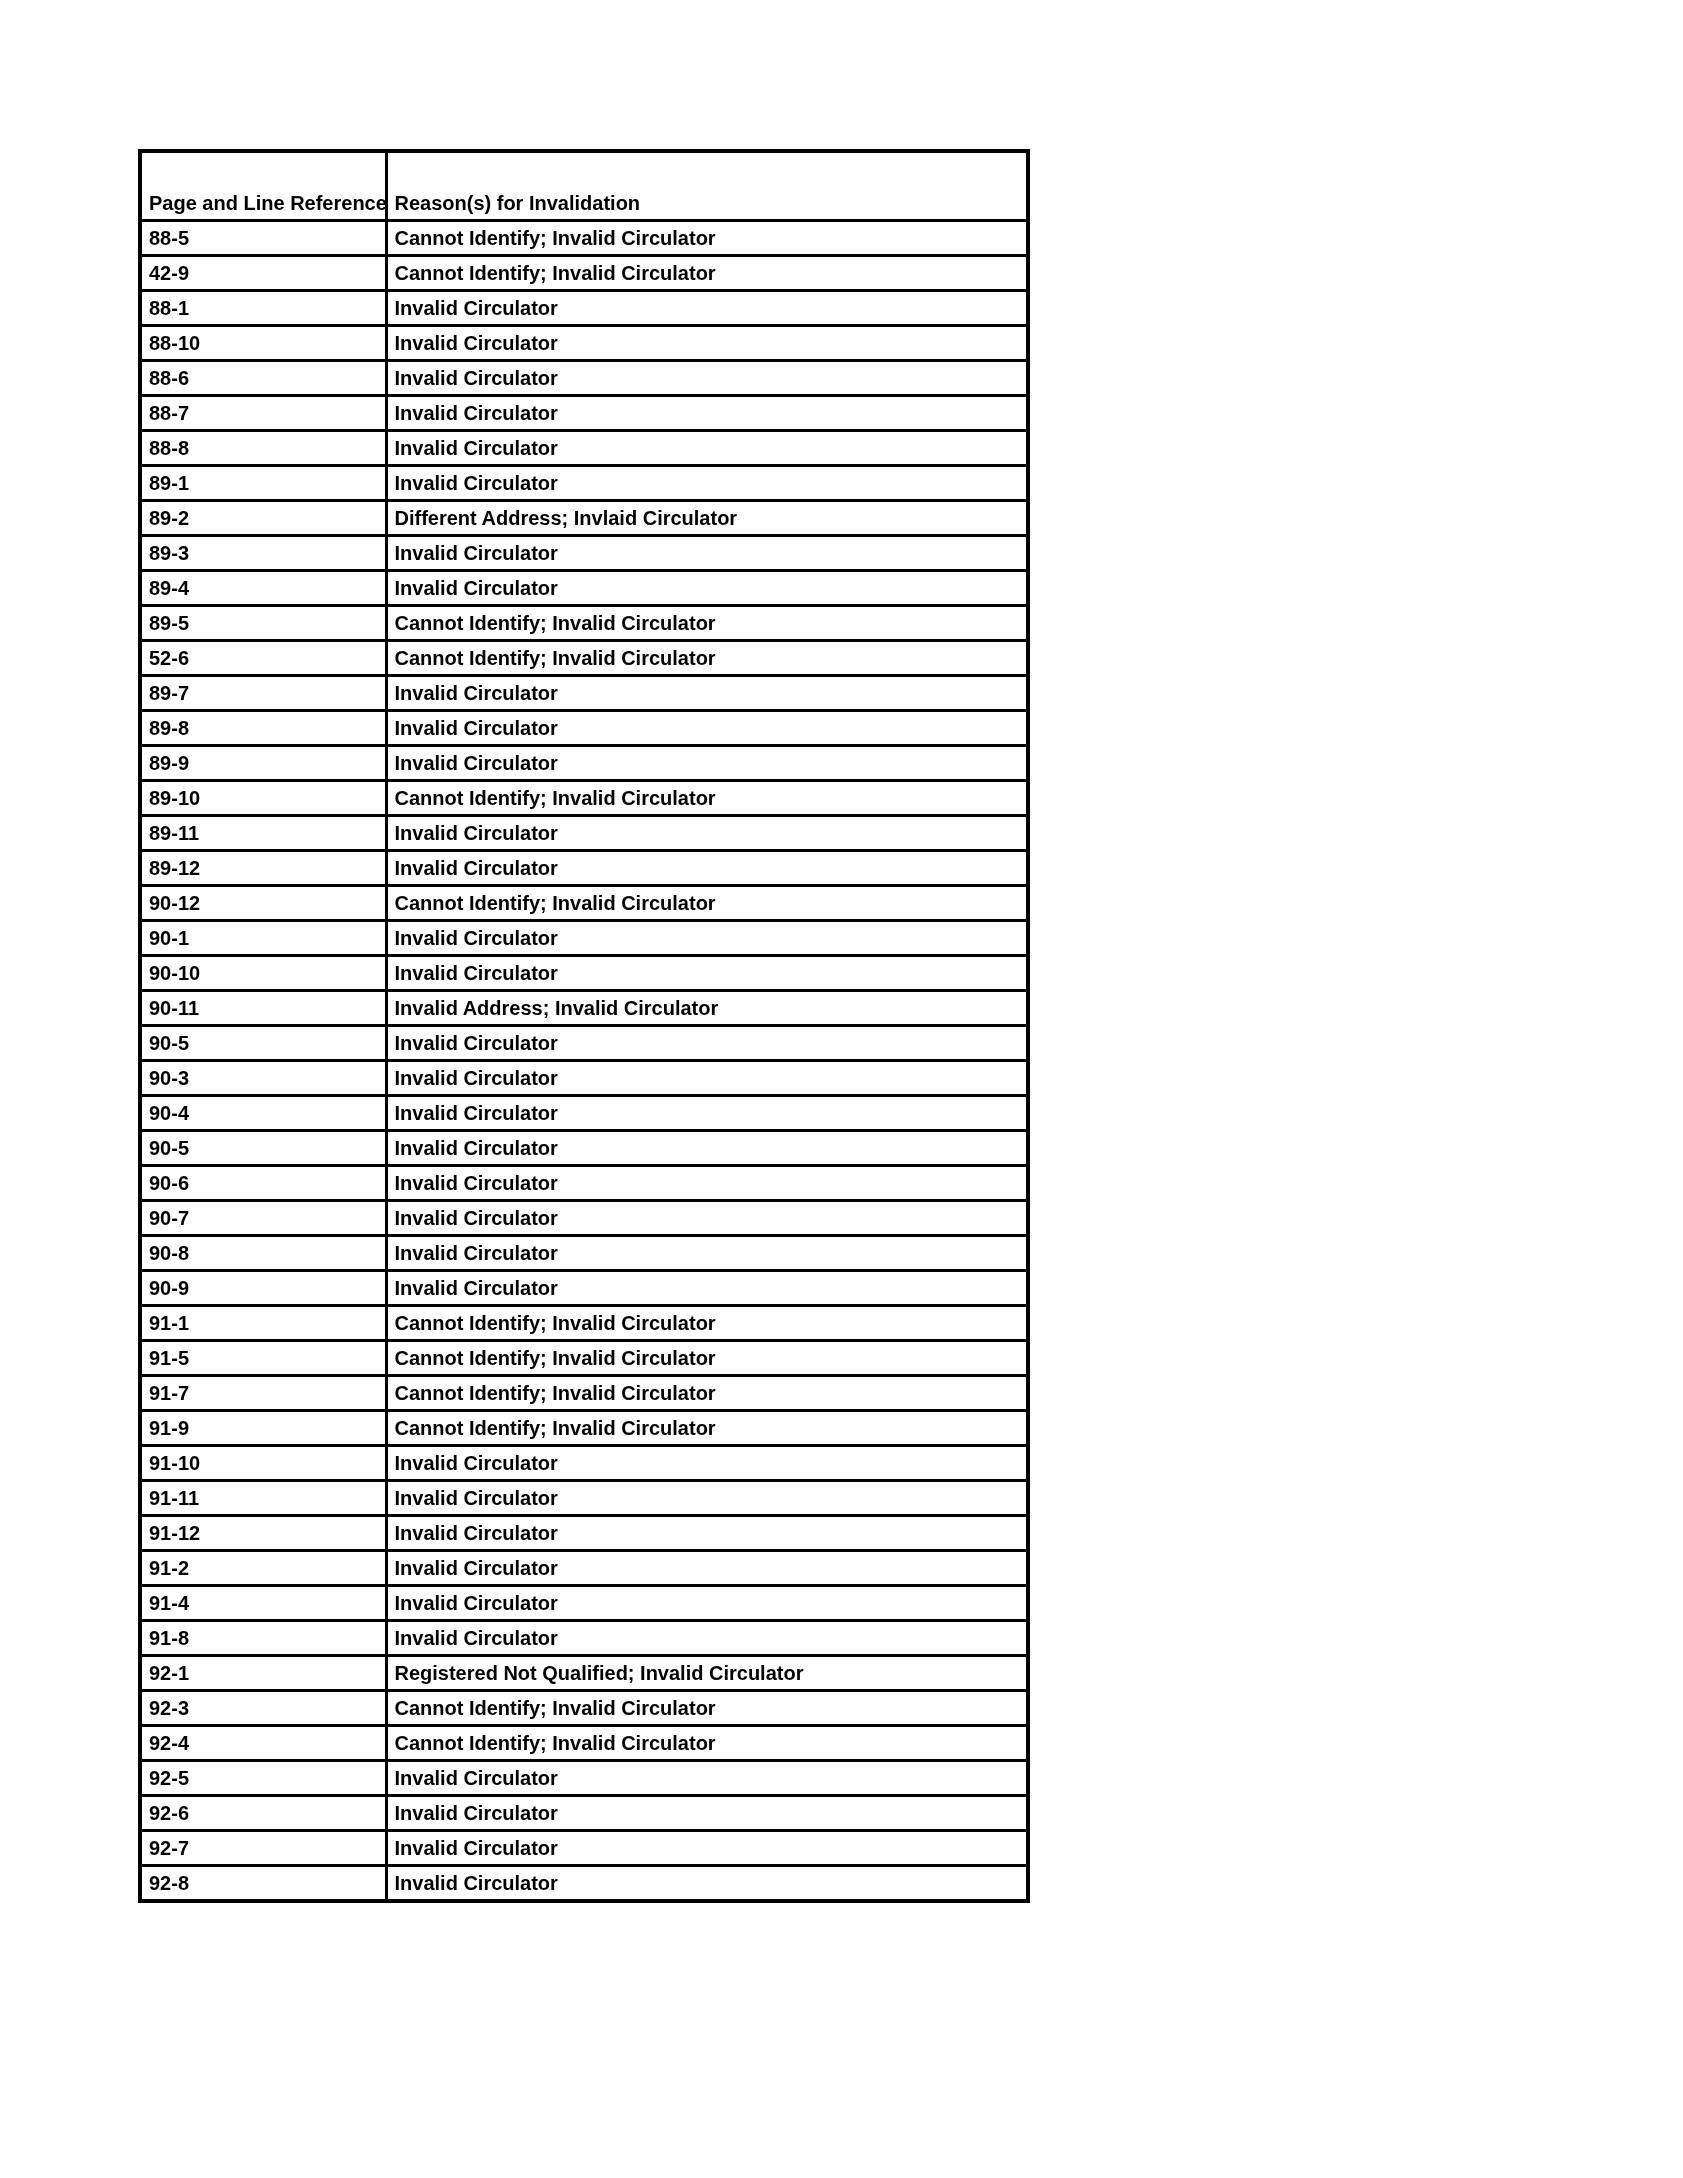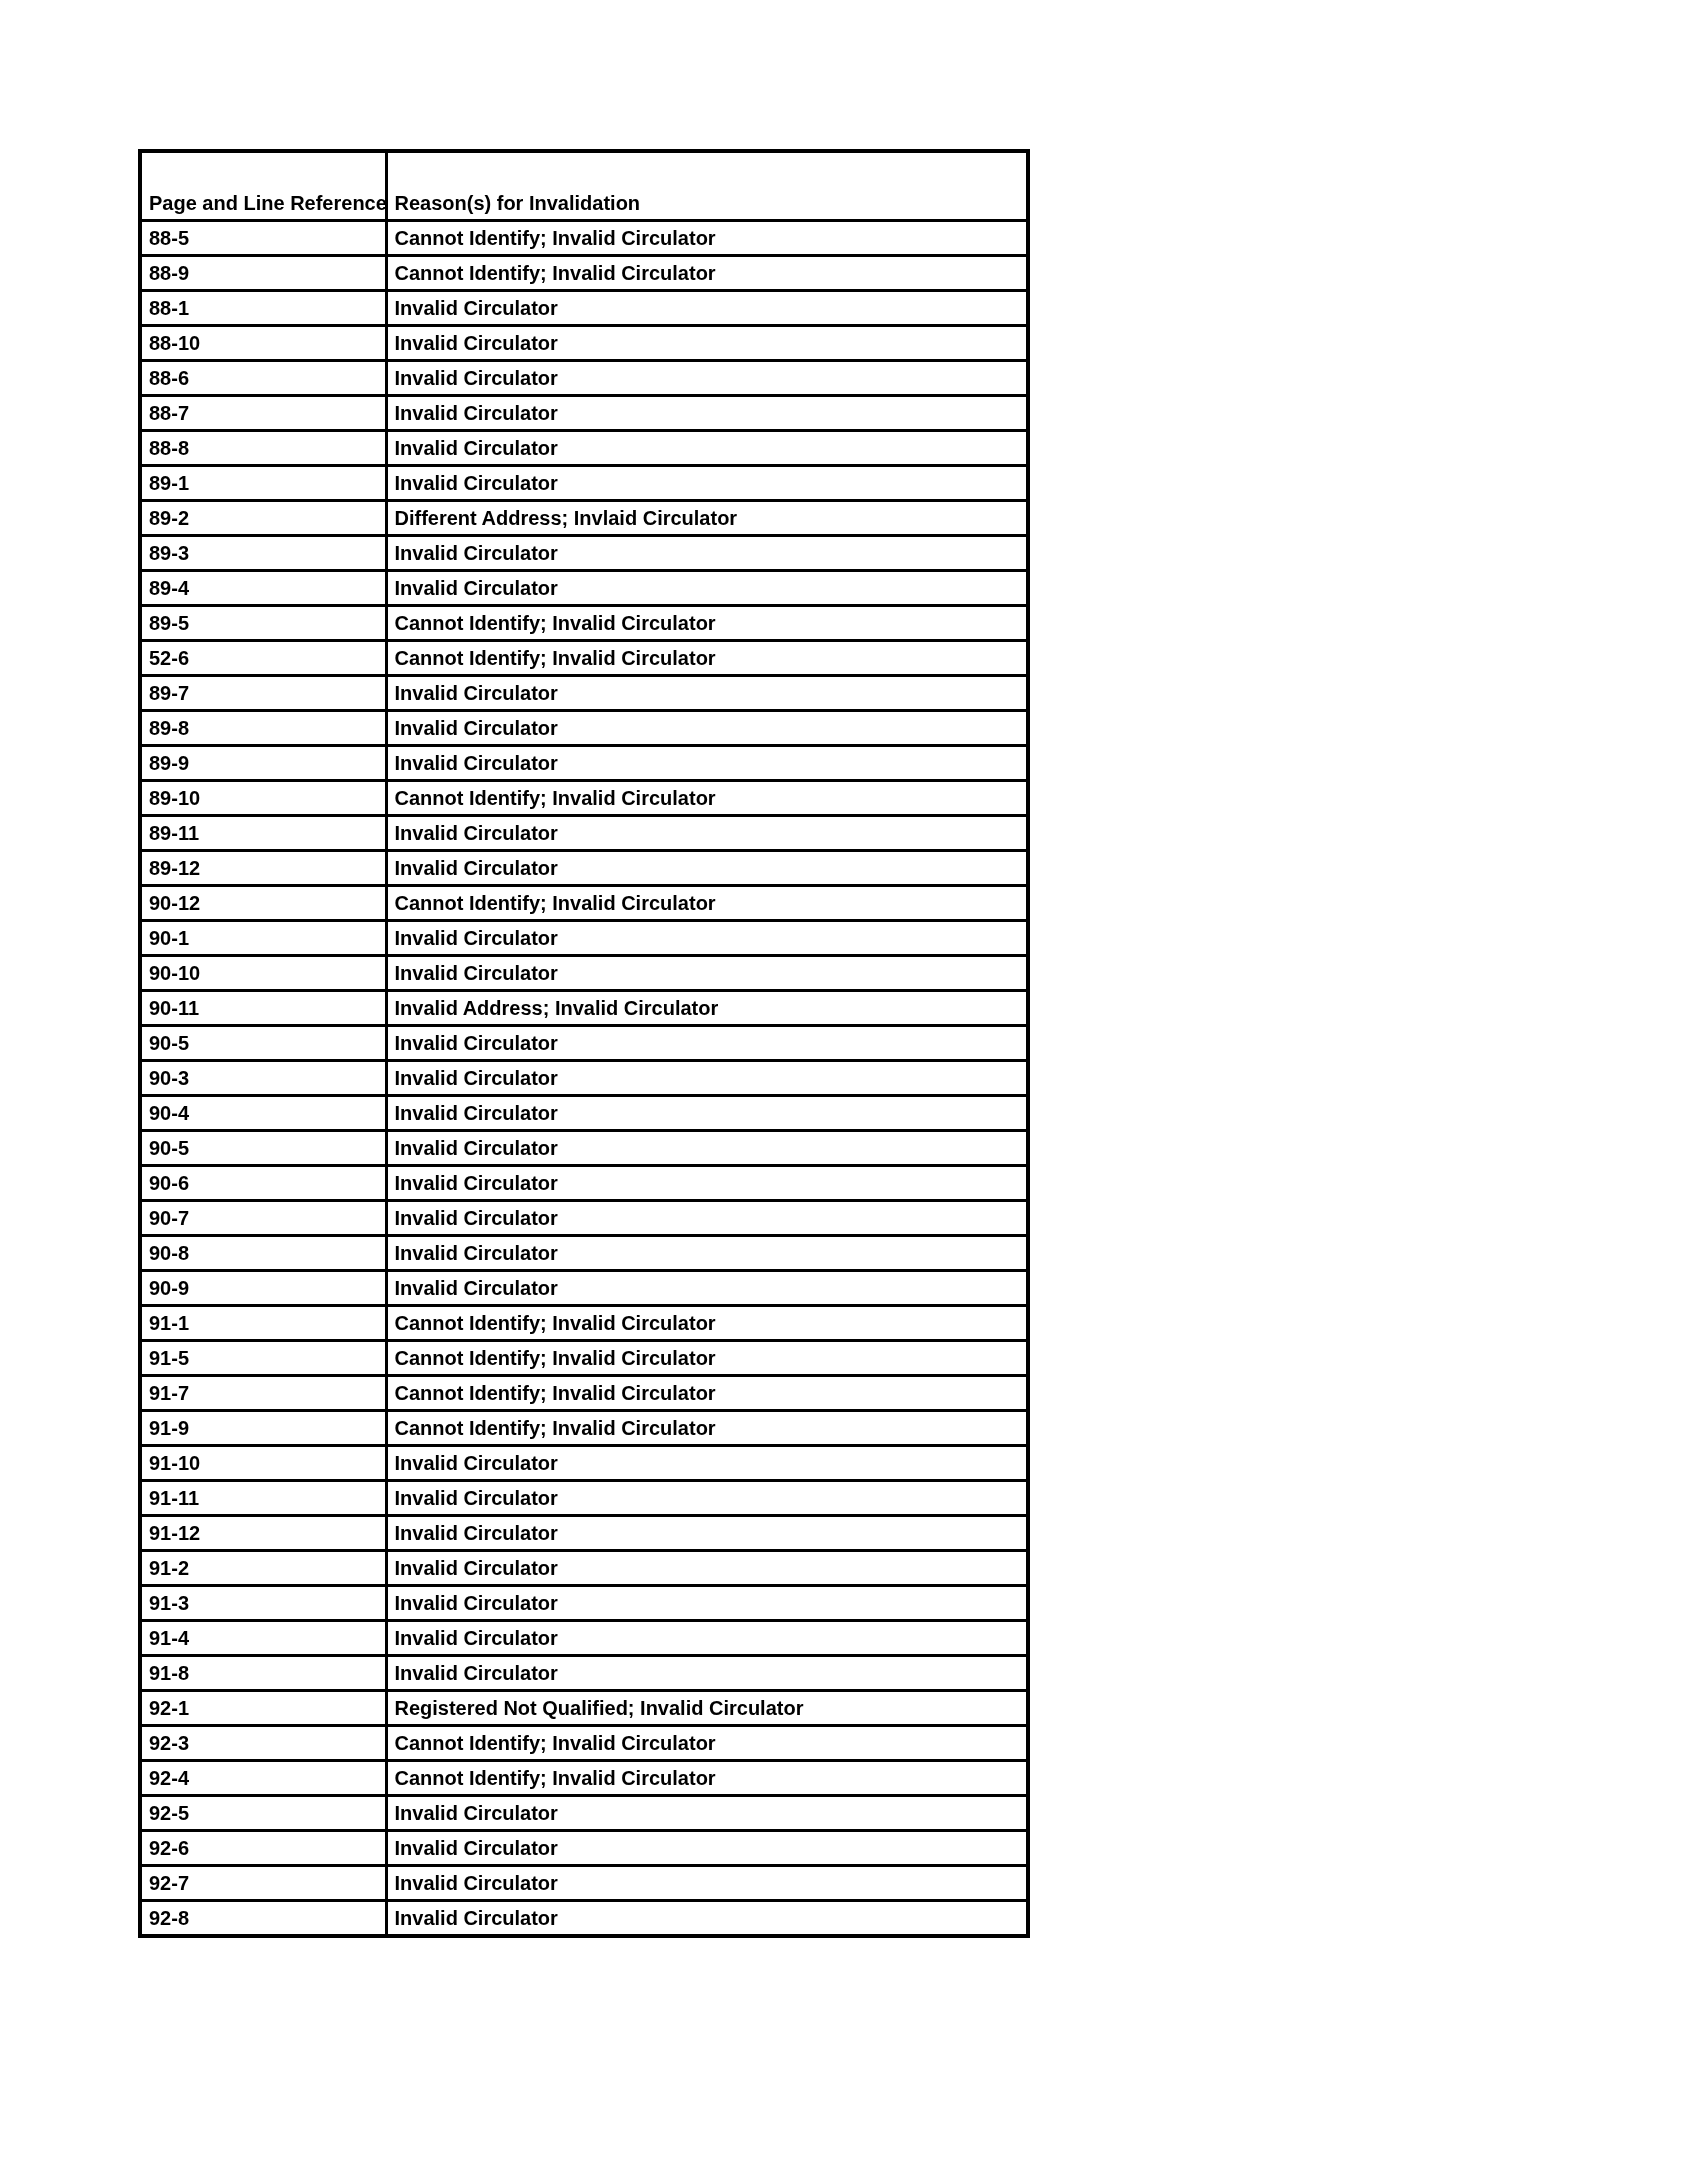--- a/index.html
+++ b/index.html
@@ -62,21 +62,21 @@
         <th>Reason(s) for Invalidation</th>
       </tr>
     </thead>
     <tbody id="table-body">
     <tr>
       <td>88-5</td>
       <td>Cannot Identify; Invalid Circulator</td>
     </tr>
 
     <tr>
-      <td>88-9</td>
+      <td>42-9</td>
       <td>Cannot Identify; Invalid Circulator</td>
     </tr>
 
     <tr>
       <td>88-1</td>
       <td>Invalid Circulator</td>
     </tr>
 
     <tr>
       <td>88-10</td>
@@ -251,24 +251,20 @@
     <tr>
       <td>91-12</td>
       <td>Invalid Circulator</td>
     </tr>
 
     <tr>
       <td>91-2</td>
       <td>Invalid Circulator</td>
     </tr>
 
-    <tr>
-      <td>91-3</td>
-      <td>Invalid Circulator</td>
-    </tr>
 
     <tr>
       <td>91-4</td>
       <td>Invalid Circulator</td>
     </tr>
 
 
     <tr>
       <td>91-8</td>
       <td>Invalid Circulator</td>

